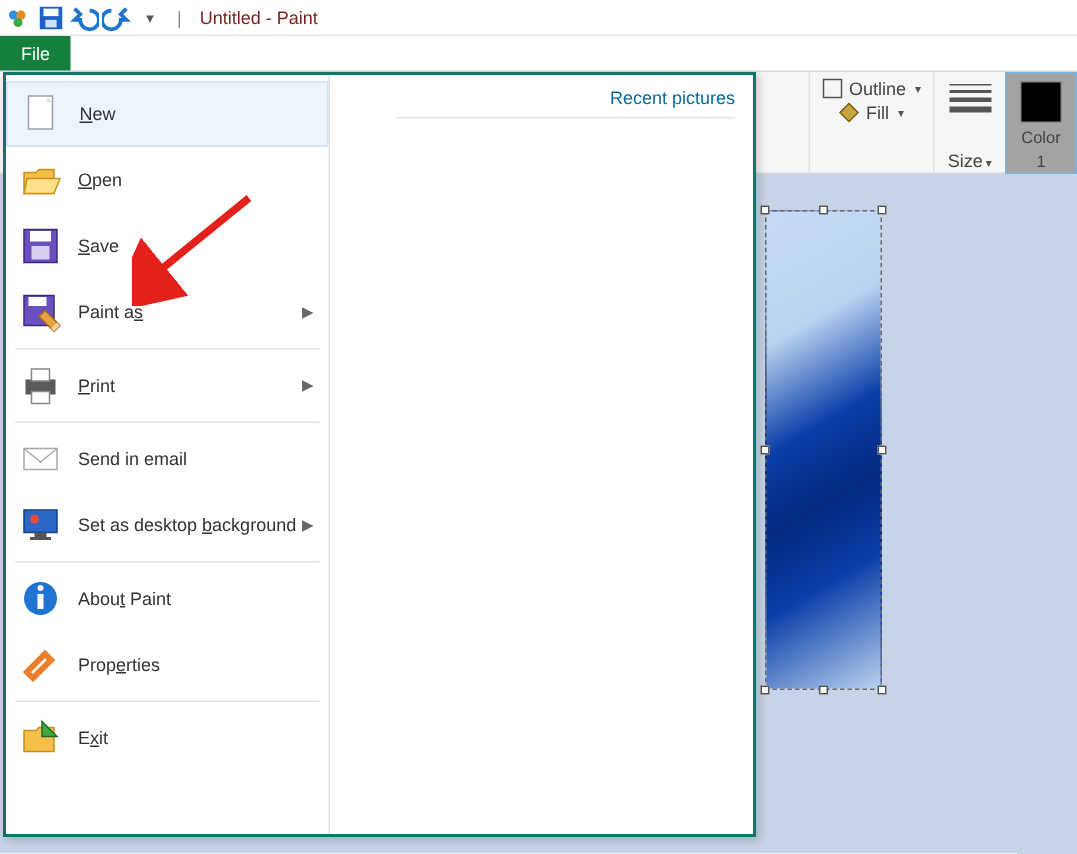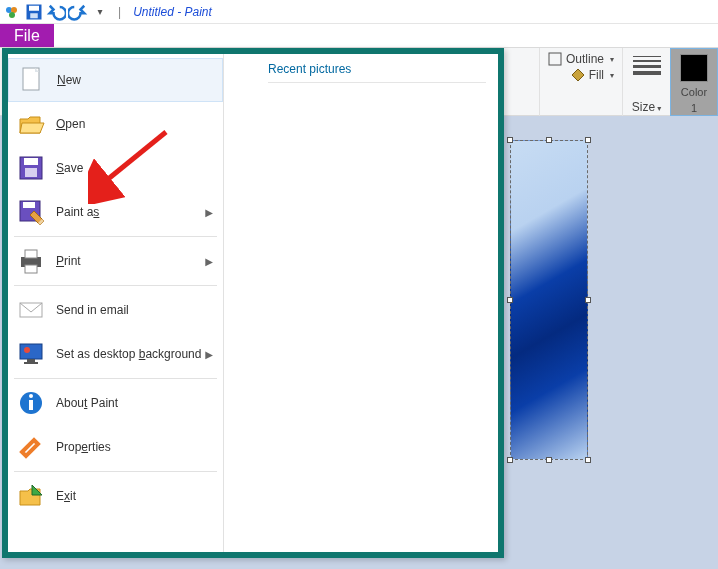--- a/index.html
+++ b/index.html
@@ -3,49 +3,49 @@
 <meta charset="utf-8">
 <style>
 * { margin:0; padding:0; box-sizing:border-box; font-family:"Segoe UI",Tahoma,sans-serif; font-size:12px; }
 body { background:#fff; width:718px; height:569px; overflow:hidden; position:relative; }
 
 .title-bar { height:24px; background:#fff; display:flex; align-items:center; padding:0 4px; gap:4px; border-bottom:1px solid #e5e5e5;}
 .title-icon { width:16px; height:16px; }
 .qat { display:flex; align-items:center; gap:2px;}
 .qat-btn { width:20px; height:20px; display:flex; align-items:center; justify-content:center; }
 .qsep { color:#888; padding:0 4px; }
-.title-text { color:#1d4ed8; padding-left:4px;font-style:italic; }
+.title-text { color:#7f1d1d; padding-left:4px; }
 
 .tabs-row { height:24px; background:#fff; display:flex; align-items:stretch; border-bottom:1px solid #dadada;}
-.tab { padding:0 14px; display:flex; align-items:center; color:#fff; background:#a21caf; font-size:16px;}
+.tab { padding:0 14px; display:flex; align-items:center; color:#fff; background:#15803d; font-size:12px;}
 
 .ribbon { height:68px; background:#f5f6f7; border-bottom:1px solid #dadada; position:relative; }
 
 .ribbon-right { position:absolute; right:0; top:0; height:68px; display:flex; align-items:stretch; }
 .rgroup { border-left:1px solid #e1e1e1; padding:4px 8px 2px; display:flex; flex-direction:column; align-items:center; justify-content:flex-start; gap:2px; min-width:48px;}
 .rgroup-label { font-size:11px; color:#444; margin-top:auto;}
-.opt-stack { display:flex; flex-direction:column; gap:2px; align-items:flex-end; font-size:11px; color:#444;}
+.opt-stack { display:flex; flex-direction:column; gap:2px; align-items:center; font-size:11px; color:#444;}
 .opt-item { display:flex; align-items:center; gap:4px; }
 .opt-item svg { width:14px; height:14px; }
 .drop-tri { font-size:8px; color:#555; padding-left:2px;}
 
 .size-lines { display:flex; flex-direction:column; gap:3px; align-items:center; padding-top:4px;}
 .size-lines div { background:#555; width:28px;}
 .sl1{height:1px;} .sl2{height:2px;} .sl3{height:3px;} .sl4{height:4px;}
 
 .color-box { width:28px; height:28px; background:#000; border:1px solid #8a8a8a; margin-top:2px;}
 .color-sel { background:#a3a3a3; border:1px solid #7bb4e3; padding:3px 6px 1px; display:flex; flex-direction:column; align-items:center;}
 
 .canvas-area { position:absolute; left:0; right:0; top:116px; bottom:0; background:#c7d3e6; }
 .canvas-img { position:absolute; left:510px; top:24px; width:78px; height:320px; background:linear-gradient(150deg,#c7dcf3 0%,#b9d2f0 25%,#0a3ea8 45%,#042a80 60%,#0a3ea8 75%,#b9d2f0 100%); border:1px dashed #6a6a6a; }
 .handle { position:absolute; width:6px; height:6px; background:#fff; border:1px solid #555; }
 .h-tl{left:-4px;top:-4px;} .h-tr{right:-4px;top:-4px;} .h-bl{left:-4px;bottom:-4px;} .h-br{right:-4px;bottom:-4px;}
 .h-t{left:calc(50% - 3px);top:-4px;} .h-b{left:calc(50% - 3px);bottom:-4px;} .h-l{left:-4px;top:calc(50% - 3px);} .h-r{right:-4px;top:calc(50% - 3px);}
 
-.file-menu { position:absolute; left:2px; top:48px; width:502px; height:510px; background:#fff; border:6px solid #0f766e; box-shadow:2px 2px 6px rgba(0,0,0,0.2); display:flex; z-index:10;}
+.file-menu { position:absolute; left:2px; top:48px; width:502px; height:510px; background:#fff; border:2px solid #0f766e; box-shadow:2px 2px 6px rgba(0,0,0,0.2); display:flex; z-index:10;text-align:right;}
 .fm-left { width:216px; border-right:1px solid #e1e1e1; padding:4px 0;}
 .fm-right { flex:1; padding:8px 12px;}
 .fm-right-title { color:#0369a1; font-weight:400; border-bottom:1px solid #e5e5e5; padding-bottom:6px;margin-left:32px;}
 
 .fm-item { display:flex; align-items:center; height:44px; padding:0 8px 0 8px; gap:10px; position:relative;}
 .fm-item.highlight { background:#eef4fb; border:1px solid #cfe3f7;}
 .fm-item.disabled { color:#9a9a9a; }
 .fm-icon { width:30px; height:30px; display:flex; align-items:center; justify-content:center; flex-shrink:0;}
 .fm-label { color:#333; }
 .fm-item.disabled .fm-label { color:#9a9a9a;}

